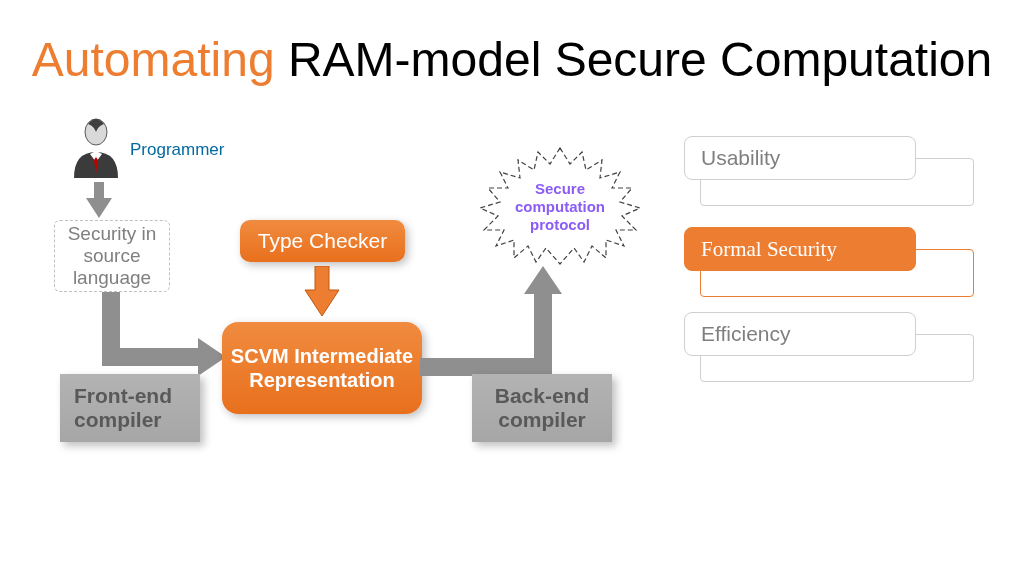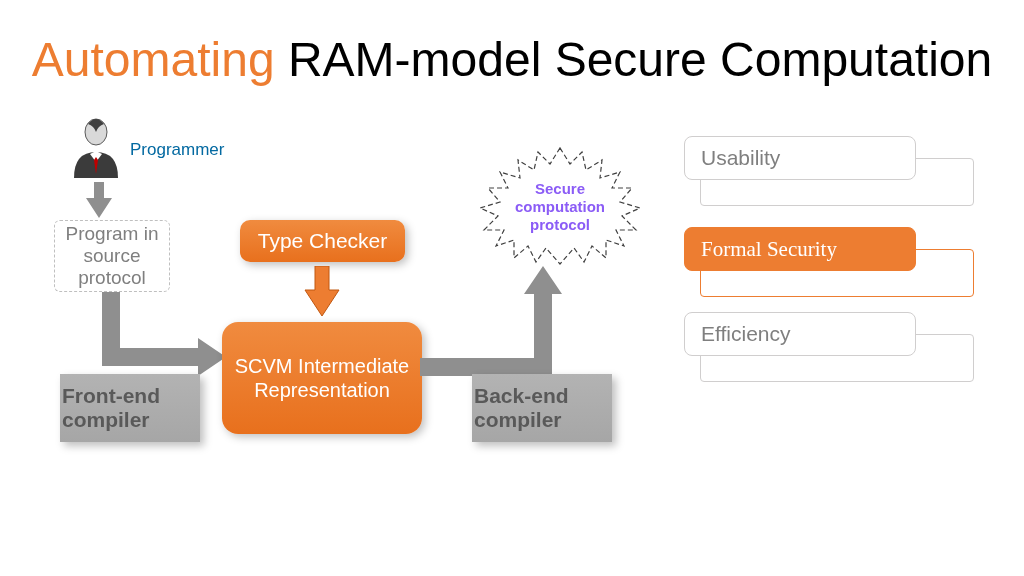--- a/index.html
+++ b/index.html
@@ -58,44 +58,44 @@
     background: #fff;
   }
 
   
   .gray-box {
     position: absolute;
     background: linear-gradient(#b3b3b3, #a6a6a6);
     color: #595959;
     font-weight: 700;
     font-size: 21px;
-    padding: 10px 2px;
+    padding: 10px 14px;
     box-shadow: 4px 4px 8px rgba(0,0,0,0.25);
   }
   .frontend-box { left: 60px; top: 374px; width: 140px; }
-  .backend-box  { left: 472px; top: 374px; width: 140px; }
+  .backend-box  { left: 472px; top: 374px; width: 140px; text-align: center; }
 
   
   .orange-box {
     position: absolute;
     background: linear-gradient(#f08b3f, #e8701d);
     color: #fff;
     text-align: center;
     display: flex;
     align-items: center;
     justify-content: center;
     box-shadow: 3px 3px 8px rgba(0,0,0,0.25);
   }
   .type-checker {
     left: 240px; top: 220px; width: 165px; height: 42px;
     font-size: 21px; border-radius: 10px;
   }
   .scvm-box {
-    left: 222px; top: 322px; width: 200px; height: 112px;
-    font-size: 20px; font-weight: 400; border-radius: 16px;
+    left: 222px; top: 322px; width: 200px; height: 92px;
+    font-size: 20px; font-weight: 700; border-radius: 16px;
     line-height: 1.2;
   }
 
   
   .starburst-wrap {
     position: absolute;
     left: 470px;
     top: 142px;
     width: 180px;
     height: 130px;
@@ -171,21 +171,21 @@
     <path d="M26 42 l2 14 l2 -14 l-2 -3 Z" fill="#c00000"></path>
   </svg>
 </div>
 <div class="programmer-label">Programmer</div>
 
 <svg class="arrow" style="left:84px; top:182px; width:30px; height:38px;">
   <path d="M10 0 h10 v16 h8 l-13 20 l-13 -20 h8 Z" fill="#8f8f8f"></path>
 </svg>
 
 <div class="source-box">
-  <span>Program in source protocol</span>
+  <span>Security in source language</span>
 </div>
 
 <svg class="arrow" style="left:98px; top:292px; width:130px; height:90px;">
   <path d="M4 0 h18 v56 h78 v-10 l28 19 l-28 19 v-10 h-96 V0 Z" fill="#8f8f8f"></path>
 </svg>
 
 <div class="gray-box frontend-box">
   <span>Front-end compiler</span>
 </div>
 

